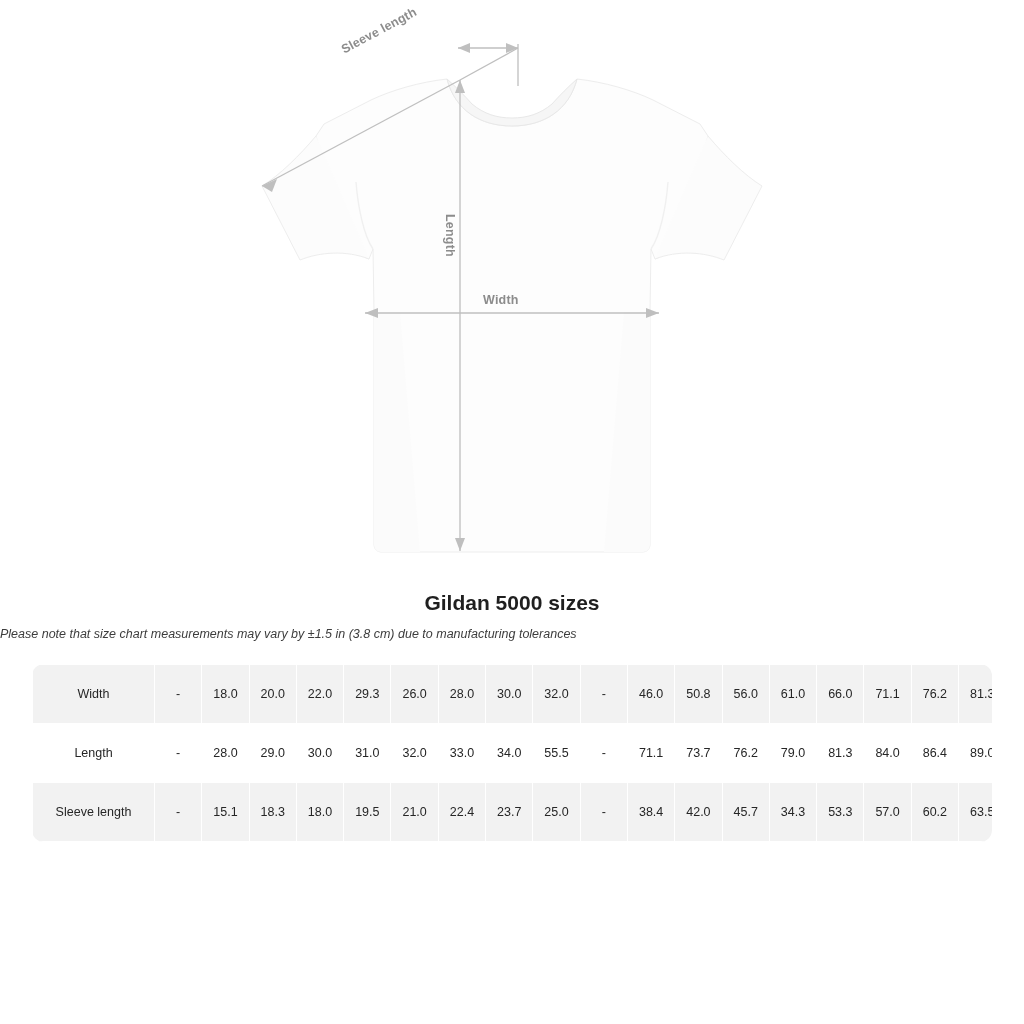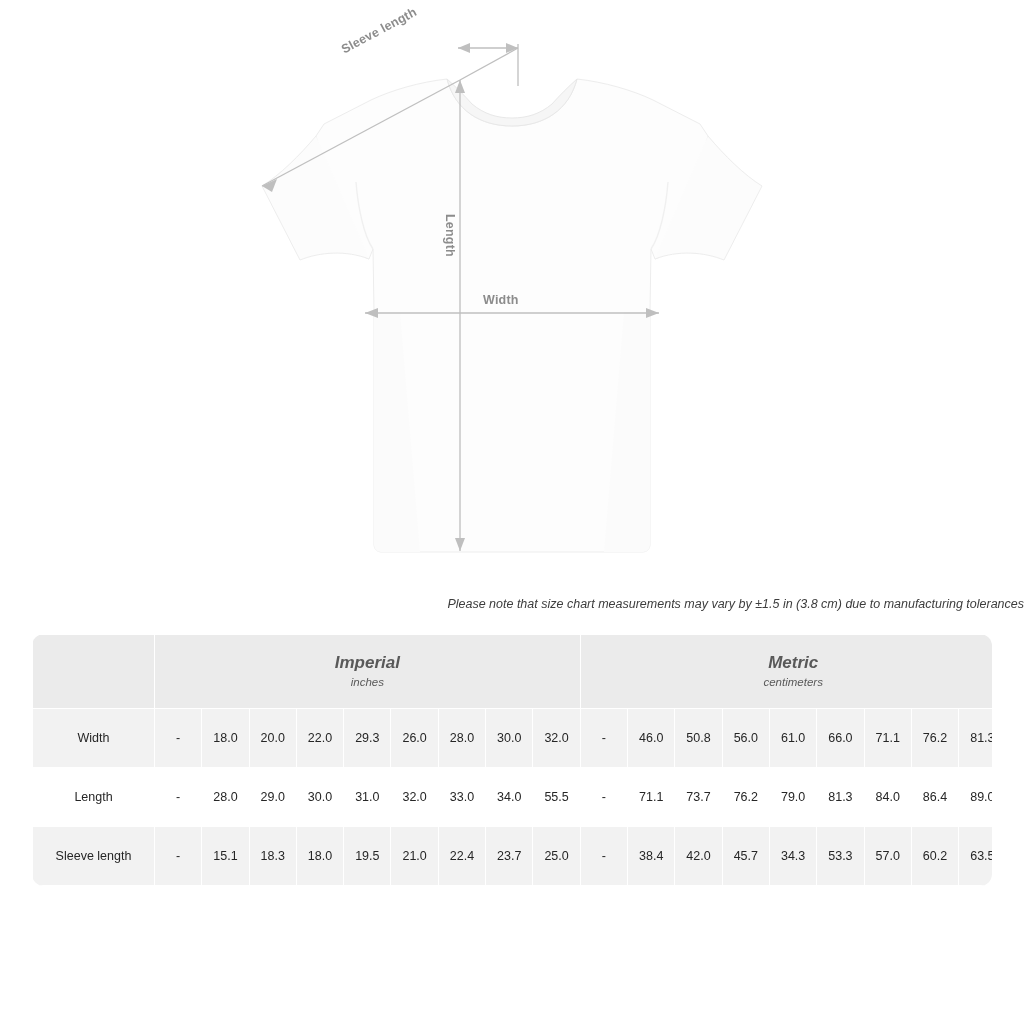--- a/index.html
+++ b/index.html
@@ -48,21 +48,21 @@
 
   
   .title {
     text-align: center;
     font-size: 21px;
     font-weight: bold;
     color: #1f1f1f;
     margin: 6px 0 0 0;
   }
   .subtitle {
-    text-align: right;
+    text-align: left;
     font-size: 12.5px;
     font-style: italic;
     color: #3d3d3d;
     margin: 12px 0 0 0;
   }
 
   
   .table-wrap {
     margin: 23px 32px 0 32px;
     border-radius: 12px;
@@ -199,20 +199,21 @@
         <polygon points="365,313 378,308 378,318"></polygon>
         <polygon points="659,313 646,308 646,318"></polygon>
       </g>
     </svg>
 
     <div class="dim-label lbl-sleeve">Sleeve length</div>
     <div class="dim-label lbl-length">Length</div>
     <div class="dim-label lbl-width">Width</div>
   </div>
 
+  <div class="title">Gildan 5000 sizes</div>
   <div class="subtitle">Please note that size chart measurements may vary by ±1.5 in (3.8 cm) due to manufacturing tolerances</div>
 
   <div class="table-wrap">
     <table class="size-chart">
       <colgroup>
         <col class="col-head">
         <col class="col-val">
           <col class="col-val">
           <col class="col-val">
           <col class="col-val">
@@ -225,31 +226,20 @@
           <col class="col-val">
           <col class="col-val">
           <col class="col-val">
           <col class="col-val">
           <col class="col-val">
           <col class="col-val">
           <col class="col-val">
           <col class="col-val">
       </colgroup>
       <tbody>
-        <tr class="unit-row">
-          <td class="blank"></td>
-          <td colspan="9">
-            <div class="unit-name">Imperial</div>
-            <div class="unit-sub">inches</div>
-          </td>
-          <td colspan="9">
-            <div class="unit-name">Metric</div>
-            <div class="unit-sub">centimeters</div>
-          </td>
-        </tr>
 
 
         <tr class="row-width">
           <td class="rowlabel">Width</td>
           <td>-</td>
           <td>18.0</td>
           <td>20.0</td>
           <td>22.0</td>
           <td>29.3</td>
           <td>26.0</td>

